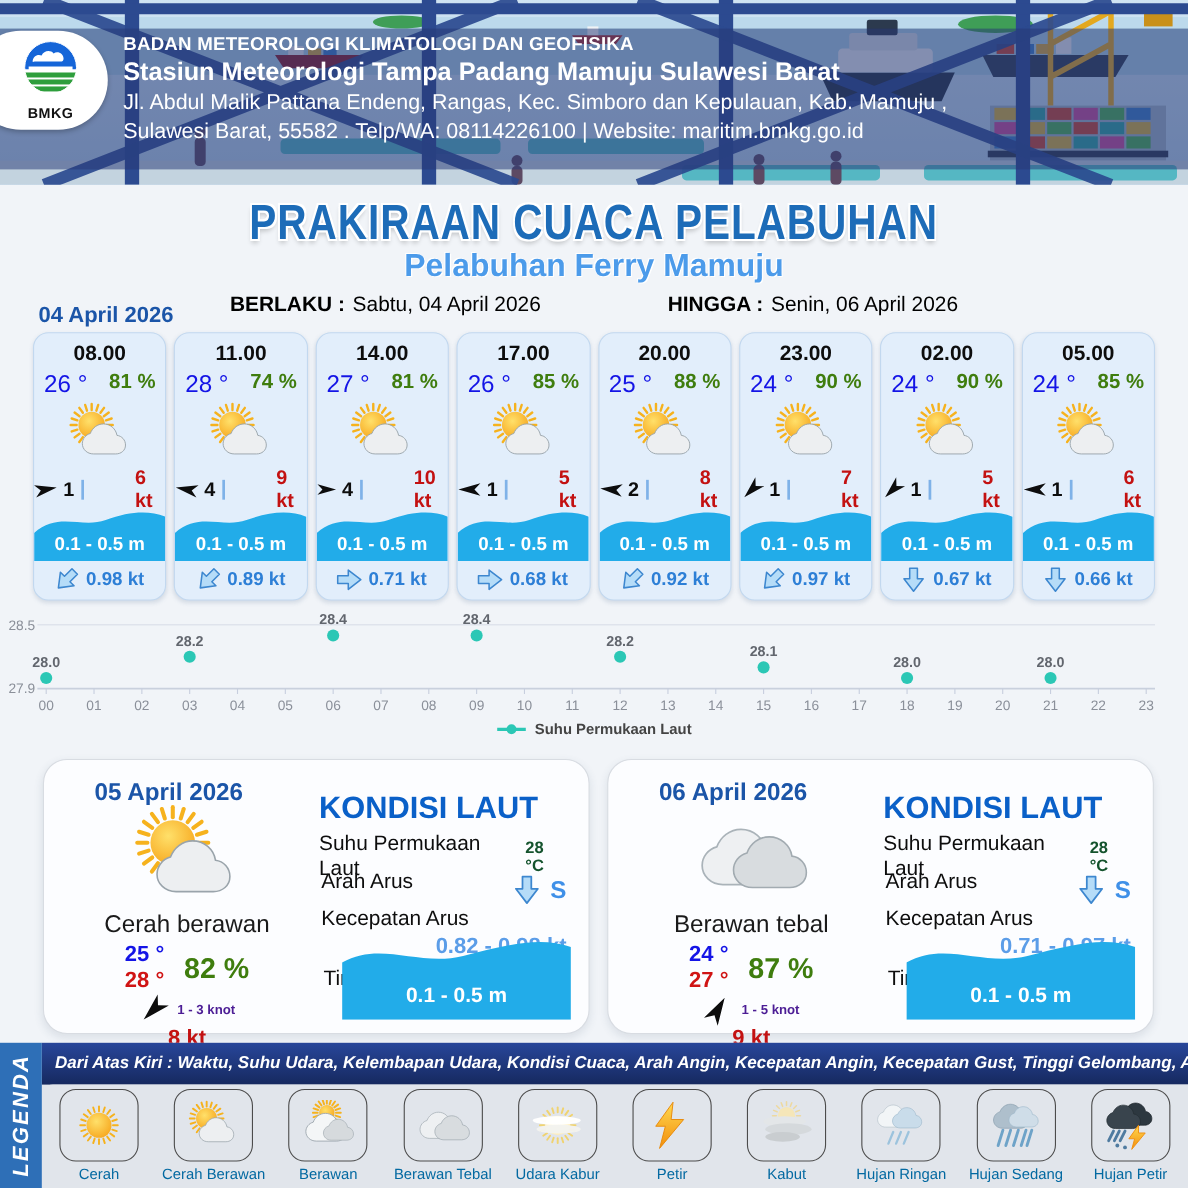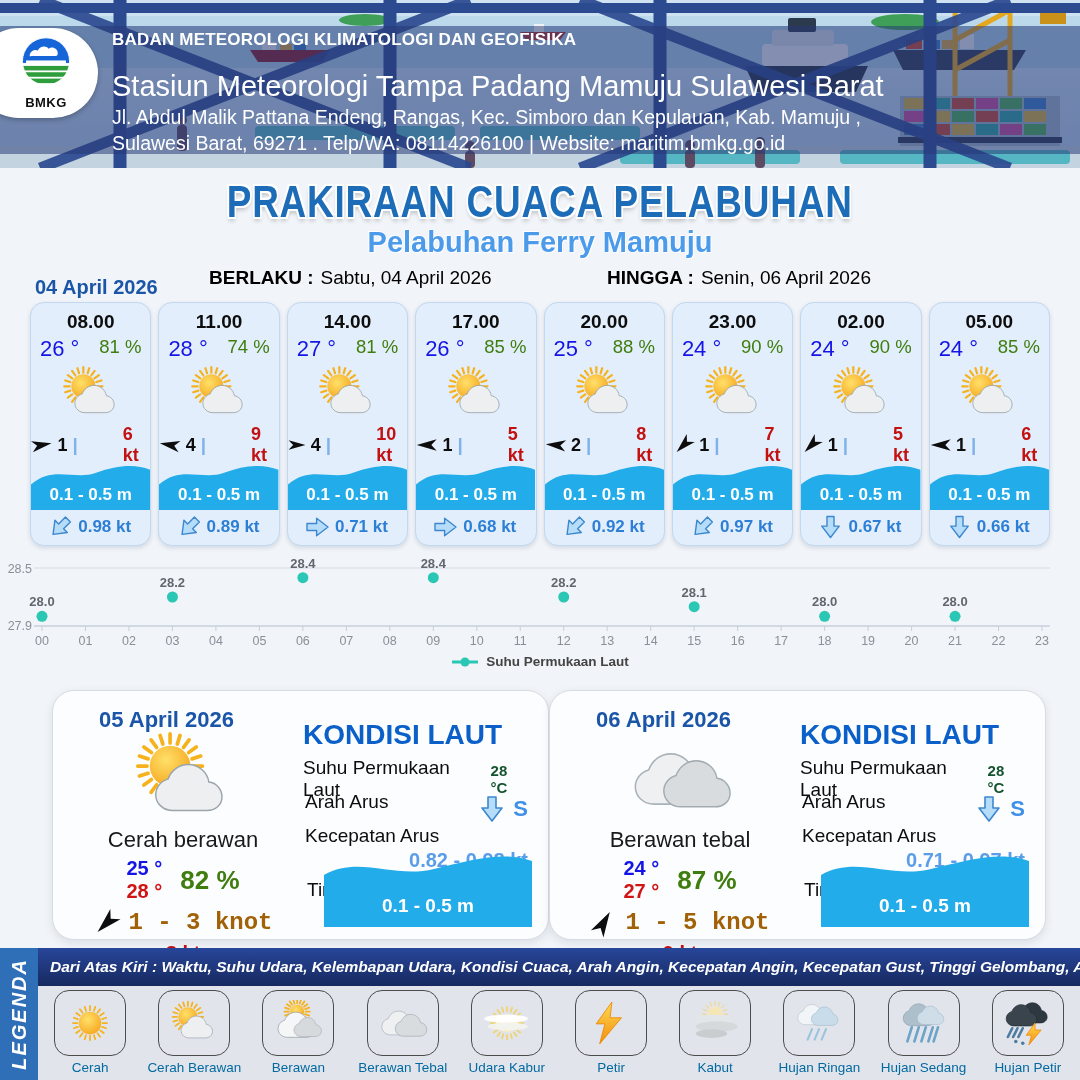--- a/index.html
+++ b/index.html
@@ -9,21 +9,21 @@
   
   header{position:absolute;top:0;left:0;width:1080px;height:168px;overflow:hidden;}
   header .illus{position:absolute;inset:0;}
   header .overlay{position:absolute;left:0;top:26px;width:1080px;height:128px;background:rgba(38,56,116,.52);}
   .logo-pill{position:absolute;left:-26px;top:28px;width:124px;height:90px;background:#fff;border-radius:46px;
     display:flex;flex-direction:column;align-items:center;justify-content:center;padding-left:20px;z-index:3;
     box-shadow:0 2px 5px rgba(0,0,0,.25);}
   .logo-pill .lgtxt{font-size:13px;font-weight:bold;color:#111;letter-spacing:.5px;margin-top:1px;}
   .head-text{position:absolute;left:112px;top:30px;z-index:3;color:#fff;}
   .h-line1{font-size:17px;font-weight:bold;letter-spacing:.2px;}
-  .h-line2{font-size:29px;font-weight:normal;margin-top:20px;}
+  .h-line2{font-size:23px;font-weight:bold;margin-top:2px;}
   .h-line3,.h-line4{font-size:19.5px;margin-top:3px;}
 
   
   .titlebar{position:absolute;top:168px;left:0;width:1080px;text-align:center;}
   .main-title{margin-top:8px;font-size:45px;font-weight:800;color:#1d6cb8;}
   .main-title span{display:inline-block;transform:scaleX(.82);letter-spacing:1px;
     text-shadow:-2px -2px 0 #fff,2px -2px 0 #fff,-2px 2px 0 #fff,2px 2px 0 #fff,0 4px 5px rgba(0,0,0,.22);}
   .subtitle{font-size:29px;font-weight:bold;color:#4c9bea;margin-top:-2px;
     text-shadow:-1px -1px 0 #fff,1px 1px 0 #fff;}
   .validity{margin-top:8px;font-size:19px;color:#000;}
@@ -33,51 +33,51 @@
 
   .date-label{position:absolute;left:35px;top:276px;font-size:20px;font-weight:bold;color:#1b55a8;}
 
   
   #hourly-row{position:absolute;top:302px;left:30px;width:1020px;display:flex;gap:7px;}
   .fcard{width:121.5px;height:244px;background:#e2eefb;border:1px solid #c2d8ef;border-radius:14px;
     overflow:hidden;box-shadow:0 2px 4px rgba(70,100,140,.18);position:relative;}
   .ftime{text-align:center;font-size:19px;font-weight:bold;color:#0d0d0d;margin-top:8px;}
   .ftr{display:flex;justify-content:space-between;padding:0 9px;margin-top:3px;}
   .ftemp{font-size:22px;font-weight:normal;color:#1414e6;}
-  .frh{font-size:18.5px;font-weight:normal;color:#3f7d0e;}
+  .frh{font-size:18.5px;font-weight:bold;color:#3f7d0e;}
   .ficon{display:flex;justify-content:center;margin-top:2px;height:62px;}
   .fwind{display:flex;align-items:center;justify-content:center;gap:5px;margin-top:8px;height:22px;}
   .fwn{font-size:18px;font-weight:bold;color:#0d0d0d;}
   .fsep{font-size:19px;font-weight:bold;color:#7fb2e8;}
   .fgust{font-size:18px;font-weight:bold;color:#c31111;margin-left:40px;}
   .fwave{position:absolute;left:0;right:0;top:152px;height:56px;}
   .fwave svg{position:absolute;inset:0;}
   .fwave .wtxt{position:absolute;left:0;right:0;top:30px;text-align:center;font-size:17px;font-weight:bold;color:#fff;}
   .fcur{position:absolute;left:0;right:0;top:212px;display:flex;align-items:center;justify-content:center;gap:7px;}
   .fcur span{font-size:17px;font-weight:bold;color:#2d7fd6;}
 
   
   #chart-wrap{position:absolute;top:552px;left:0;width:1080px;}
   .chart-legend{display:flex;align-items:center;justify-content:center;gap:7px;margin-top:2px;}
   .chart-legend span{font-size:13.5px;font-weight:bold;color:#444;}
 
   
-  #days-row{position:absolute;top:690px;left:52px;width:1010px;display:flex;}
+  #days-row{position:absolute;top:690px;left:39px;width:1010px;display:flex;gap:16px;}
   .dcard{position:relative;width:497px;height:250px;background:#fcfdff;border:1px solid #d8dce2;border-radius:22px;
     box-shadow:0 3px 8px rgba(60,80,110,.12);}
   .ddate{position:absolute;left:46px;top:16px;font-size:22px;font-weight:bold;color:#1b55a8;}
   .dleft{position:absolute;left:20px;top:40px;width:220px;display:flex;flex-direction:column;align-items:center;}
   .dcond{font-size:22px;color:#1a1a1a;margin-top:0px;}
   .dtemps{display:flex;align-items:center;gap:18px;margin-top:4px;}
   .dtcol{display:flex;flex-direction:column;align-items:flex-start;}
   .dtmin{font-size:20px;font-weight:bold;color:#1414e6;}
   .dtmax{font-size:20px;font-weight:bold;color:#d01414;}
   .drh{font-size:26px;font-weight:bold;color:#3f7d0e;}
   .dwind{display:flex;align-items:center;gap:8px;margin-top:6px;}
-  .dwind span{font-size:24px;font-weight:bold;color:#a16207;font-family:Liberation Mono, monospace;}
+  .dwind span{font-size:12px;font-weight:bold;color:#4c1d95;}
   .dgust{font-size:20px;font-weight:bold;color:#c31111;margin-top:6px;}
   .dright{position:absolute;left:250px;top:28px;right:16px;bottom:12px;}
   .dsea-title{font-size:28px;font-weight:bold;color:#0a60c8;}
   .drow1{position:absolute;top:38px;left:0;right:4px;display:flex;justify-content:space-between;align-items:center;}
   .drow2{position:absolute;top:72px;left:2px;right:4px;display:flex;justify-content:space-between;align-items:flex-start;}
   .drow3l{position:absolute;top:106px;left:2px;text-align:center;}
   .drow3v{position:absolute;top:130px;right:4px;font-size:20px;font-weight:bold;color:#5b9de8;}
   .drow4l{position:absolute;top:160px;left:4px;}
   .dlabel{font-size:19px;color:#0d0d0d;}
   .dval{font-size:15px;font-weight:bold;color:#14532d;}
@@ -232,21 +232,21 @@
           <rect x="10" y="27" width="44" height="4" fill="#fff"></rect>
         </g>
         <circle cx="32" cy="28" r="26" fill="none" stroke="#fff" stroke-width="1"></circle>
       </svg>
       <div class="lgtxt">BMKG</div>
     </div>
     <div class="head-text">
       <div class="h-line1">BADAN METEOROLOGI KLIMATOLOGI DAN GEOFISIKA</div>
       <div class="h-line2">Stasiun Meteorologi Tampa Padang Mamuju Sulawesi Barat</div>
       <div class="h-line3">Jl. Abdul Malik Pattana Endeng, Rangas, Kec. Simboro dan Kepulauan, Kab. Mamuju ,</div>
-      <div class="h-line4">Sulawesi Barat, 69271 . Telp/WA: 08114226100 | Website: maritim.bmkg.go.id</div>
+      <div class="h-line4">Sulawesi Barat, 55582 . Telp/WA: 08114226100 | Website: maritim.bmkg.go.id</div>
     </div>
   </header>
 
   <section class="titlebar">
     <div class="main-title"><span>PRAKIRAAN CUACA PELABUHAN</span></div>
     <div class="subtitle">Pelabuhan Ferry Mamuju</div>
     <div class="validity">
       <span class="vlabel">BERLAKU :</span><span class="vval">Sabtu, 04 April 2026</span>
       <span class="vlabel hingga">HINGGA :</span><span class="vval">Senin, 06 April 2026</span>
     </div>

